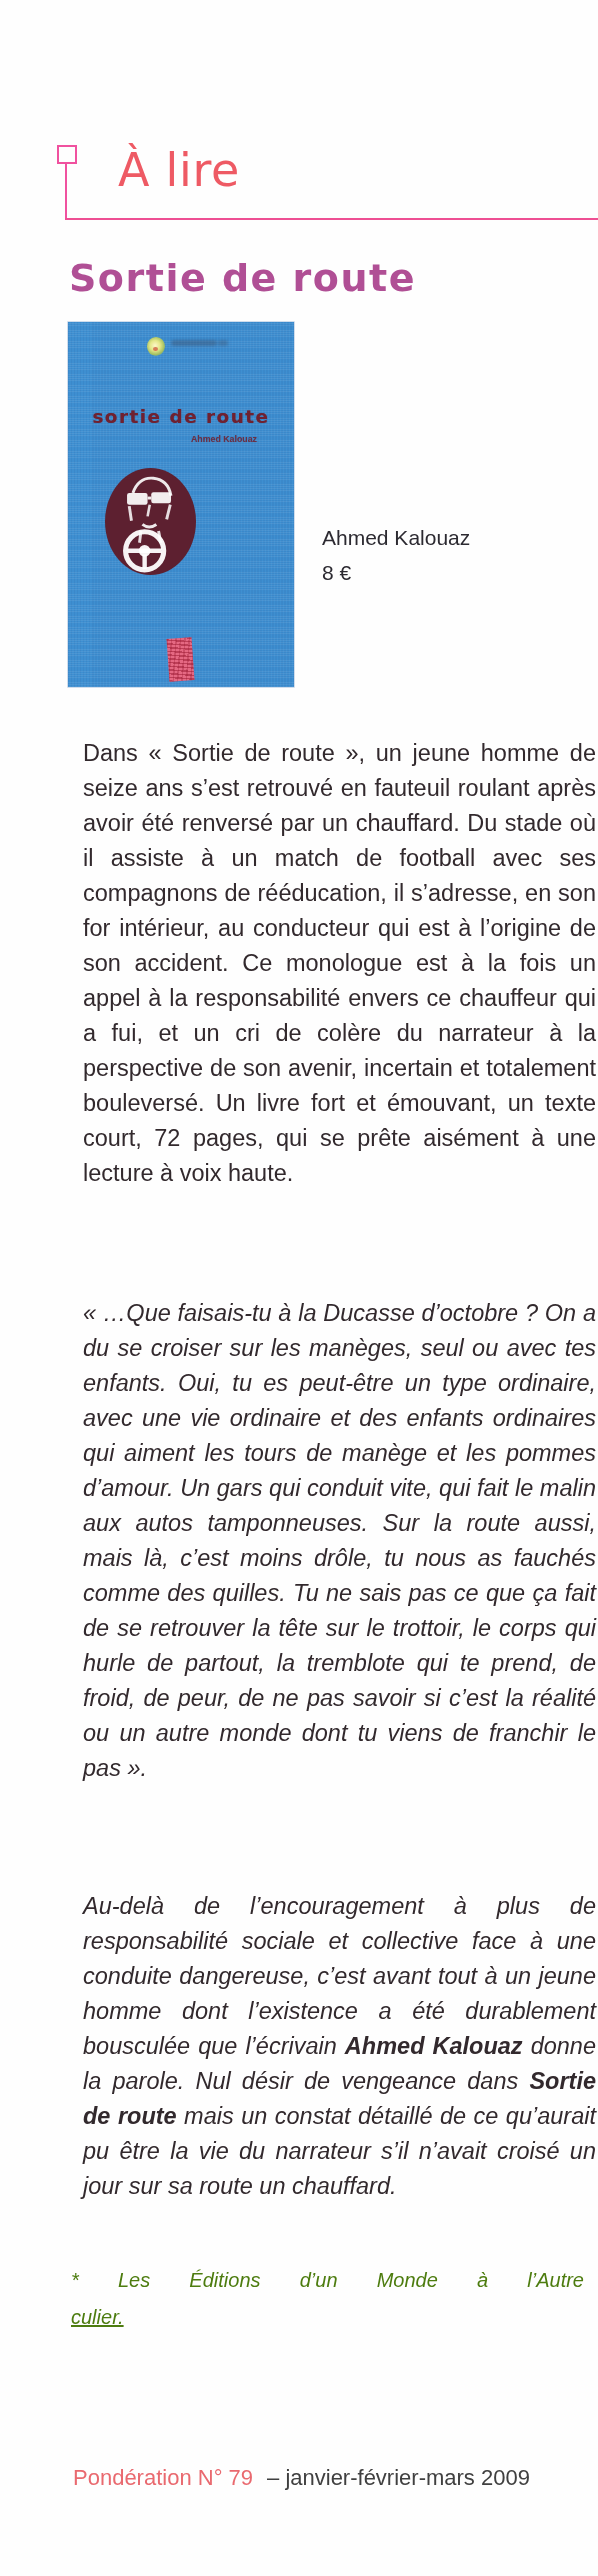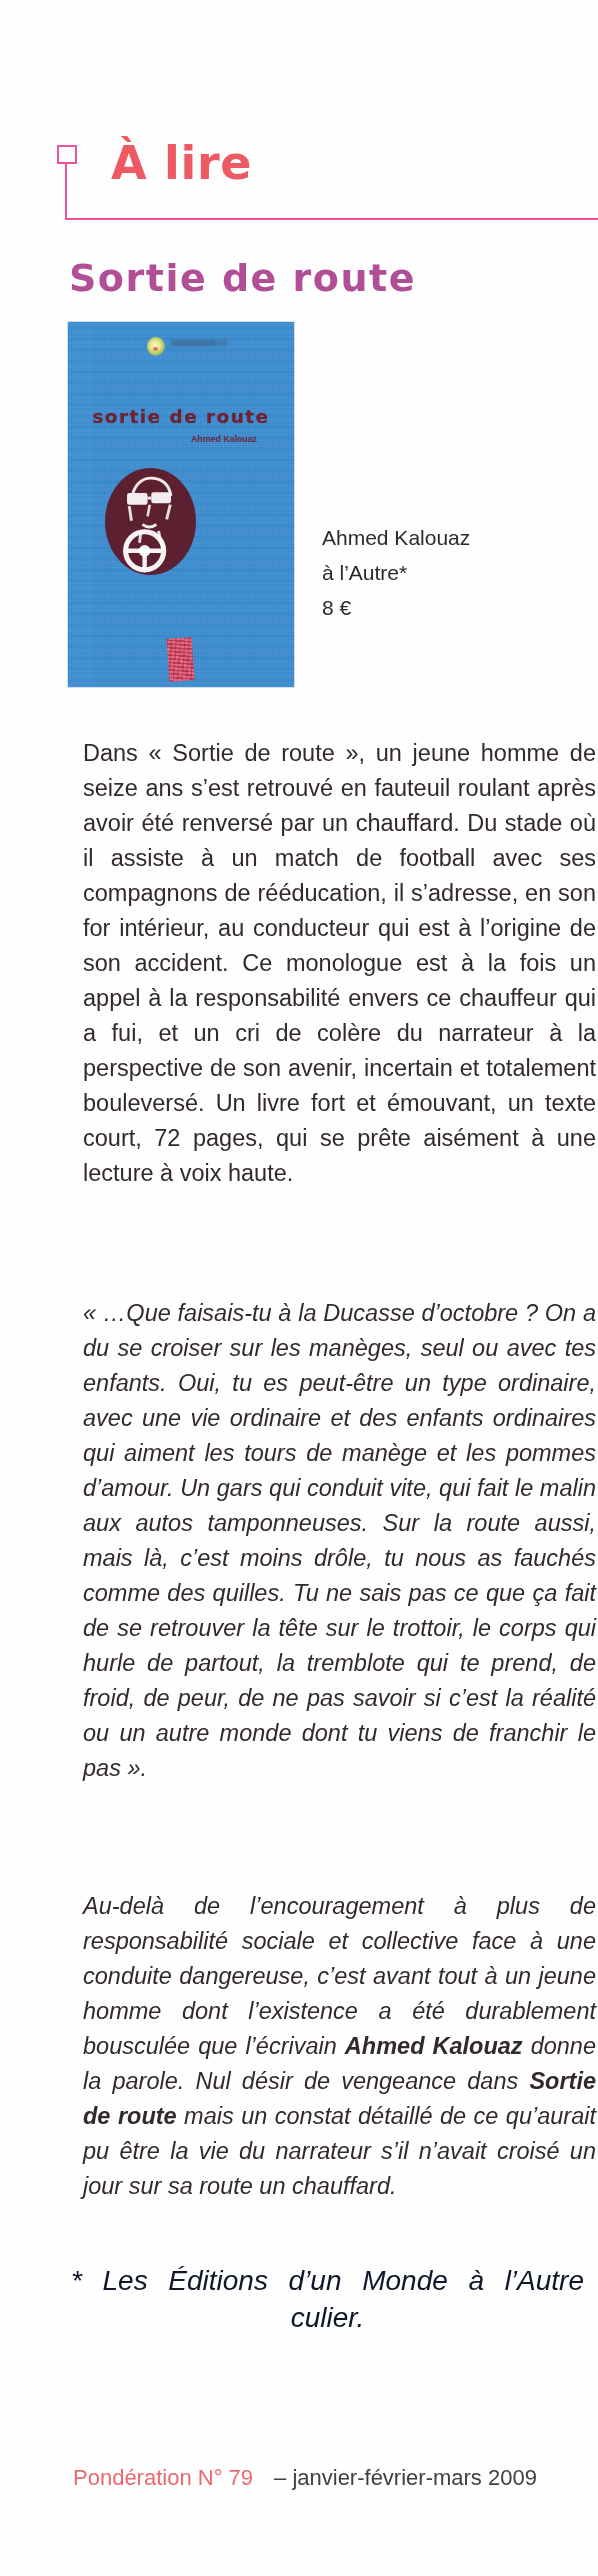--- a/index.html
+++ b/index.html
@@ -18,23 +18,23 @@
     position:absolute;left:57px;top:145px;width:16px;height:15.4px;
     border:2.2px solid #f0519f;background:transparent;
   }
   .marker-stem{
     position:absolute;left:65px;top:162px;width:2.2px;height:57px;background:#f0519f;
   }
   .header-rule{
     position:absolute;left:65px;top:218px;width:534px;height:2.2px;background:#ee4f93;
   }
   .section-label{
-    position:absolute;left:104px;top:129px;margin:7px;
+    position:absolute;left:104px;top:129px;margin:14px;
     font-family:"DejaVu Sans",sans-serif;
-    font-size:46px;font-weight:bold;color:#ee5a64;letter-spacing:0.7px;
+    font-size:46px;font-weight:normal;color:#ee5a64;letter-spacing:0.7px;
   }
 
   
   .article-title{
     position:absolute;left:69px;top:256px;margin:0;
     font-family:"DejaVu Sans",sans-serif;
     font-size:38px;font-weight:bold;color:#b04f95;letter-spacing:1.5px;
   }
 
   
@@ -101,31 +101,31 @@
     text-align:justify;
   }
   .p1{top:724px;}
   .quote{top:1284px;font-style:italic;}
   .p3{top:1877px;font-style:italic;}
   .b{font-weight:bold;}
 
   
   .footnote{
     position:absolute;left:71px;top:2262px;width:513px;
-    font-size:28px;line-height:37px;color:#0f172a;font-style:italic;
+    font-size:20px;line-height:37px;color:#4d7c0f;font-style:italic;
   }
   .footnote .jline{text-align:justify;text-align-last:justify;}
-  .footnote .lastline{text-align:center;}
+  .footnote .lastline{text-align:left;text-decoration:underline;}
 
   
   .page-footer{
     position:absolute;left:73px;top:2465px;width:514px;
     font-size:22px;white-space:nowrap;
   }
-  .f-pink{color:#e9696f;margin-right:21px;}
+  .f-pink{color:#e9696f;margin-right:14px;}
   .f-dark{color:#404040;}
 </style>
 </head>
 <body>
 
 <div class="page">
 
   <div class="marker-square"></div>
   <div class="marker-stem"></div>
   <div class="header-rule"></div>
@@ -158,21 +158,20 @@
         <line x1="31" y1="113" x2="77" y2="113" stroke="#ffffff" stroke-width="6" opacity="0.95"></line>
         <line x1="54" y1="118" x2="54" y2="138" stroke="#ffffff" stroke-width="6" opacity="0.95"></line>
         <circle cx="54" cy="113" r="8" fill="#ffffff" opacity="0.95"></circle>
       </svg>
     </div>
     <div class="cover-stamp"></div>
   </div>
 
   <div class="book-info">
     <div>Ahmed Kalouaz</div>
-    <div>à l’Autre*</div>
     <div>8 €</div>
   </div>
 
   <p class="body p1">Dans « Sortie de route », un jeune homme de seize ans s’est retrouvé en fauteuil roulant après avoir été renversé par un chauffard. Du stade où il assiste à un match de football avec ses compagnons de rééducation, il s’adresse, en son for intérieur, au conducteur qui est à l’origine de son accident. Ce monologue est à la fois un appel à la responsabilité envers ce chauffeur qui a fui, et un cri de colère du narrateur à la perspective de son avenir, incertain et totalement bouleversé. Un livre fort et émouvant, un texte court, 72 pages, qui se prête aisément à une lecture à voix haute.</p>
 
   <p class="body quote">« …Que faisais-tu à la Ducasse d’octobre ? On a du se croiser sur les manèges, seul ou avec tes enfants. Oui, tu es peut-être un type ordinaire, avec une vie ordinaire et des enfants ordinaires qui aiment les tours de manège et les pommes d’amour. Un gars qui conduit vite, qui fait le malin aux autos tamponneuses. Sur la route aussi, mais là, c’est moins drôle, tu nous as fauchés comme des quilles. Tu ne sais pas ce que ça fait de se retrouver la tête sur le trottoir, le corps qui hurle de partout, la tremblote qui te prend, de froid, de peur, de ne pas savoir si c’est la réalité ou un autre monde dont tu viens de franchir le pas ».</p>
 
   <p class="body p3"><span>Au-delà de l’encouragement à plus de responsabilité sociale et collective face à une conduite dangereuse, c’est avant tout à un jeune homme dont l’existence a été durablement bousculée que l’écrivain </span><span class="b">Ahmed Kalouaz</span><span> donne la parole. Nul désir de vengeance dans </span><span class="b">Sortie de route</span><span> mais un constat détaillé de ce qu’aurait pu être la vie du narrateur s’il n’avait croisé un jour sur sa route un chauffard.</span></p>
 
   <div class="footnote">

